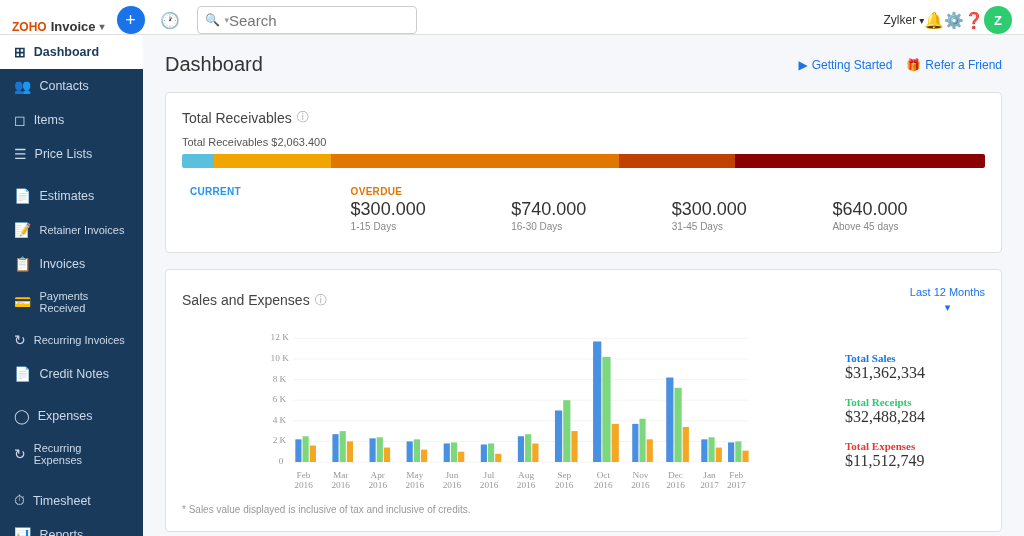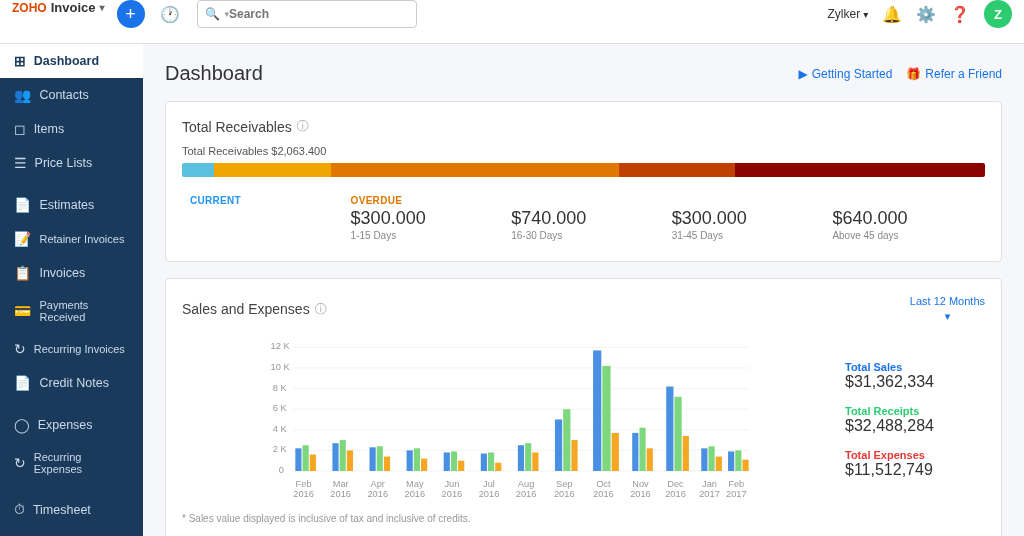--- a/index.html
+++ b/index.html
@@ -1,27 +1,27 @@
 <!DOCTYPE html>
 <html><head>
   <meta charset="utf-8">
   <style>
     * { box-sizing: border-box; margin: 0; padding: 0; }
     body { font-family: -apple-system, BlinkMacSystemFont, 'Segoe UI', Arial, sans-serif; font-size: 13px; background: #f5f5f5; display: flex; flex-direction: column; height: 536px; overflow: hidden; }
 
     
-    .topbar { height: 44px; background: #fff; border-bottom: 1px solid #e0e0e0; display: flex; align-items: flex-start; padding: 0 12px; gap: 12px; flex-shrink: 0; }
+    .topbar { height: 35px; background: #fff; border-bottom: 1px solid #e0e0e0; display: flex; align-items: flex-end; padding: 0 12px; gap: 12px; flex-shrink: 0; }
     .brand { display: flex; align-items: center; gap: 4px; font-weight: 700; font-size: 13px; color: #e04a00; }
     .topbar-add { width: 28px; height: 28px; border-radius: 50%; background: #1a73e8; color: #fff; border: none; font-size: 18px; cursor: pointer; display: flex; align-items: center; justify-content: center; flex-shrink: 0; }
     .topbar-history { width: 28px; height: 28px; color: #666; display: flex; align-items: center; justify-content: center; cursor: pointer; flex-shrink: 0; font-size: 16px; }
     .search-bar { flex: 1; max-width: 220px; height: 28px; border: 1px solid #ccc; border-radius: 4px; display: flex; align-items: center; padding: 0 8px; background: #fff; }
     .search-icon { color: #999; font-size: 12px; margin-right: 4px; }
-    .search-input { border: none; outline: none; font-size: 12px; color: #333; width: 100%; background: transparent; font-weight: bold; }
+    .search-input { border: none; outline: none; font-size: 15px; color: #333; width: 100%; background: transparent; }
     .topbar-spacer { flex: 1; }
-    .topbar-right { display: flex; align-items: center; gap: 14px; }
+    .topbar-right { display: flex; align-items: center; }
     .topbar-user { font-size: 12px; color: #333; display: flex; align-items: center; gap: 3px; cursor: pointer; }
     .topbar-icon { color: #666; font-size: 16px; cursor: pointer; }
     .topbar-avatar { width: 28px; height: 28px; border-radius: 50%; background: #2ecc71; color: #fff; font-weight: 700; font-size: 13px; display: flex; align-items: center; justify-content: center; cursor: pointer; }
 
     
     .main-layout { display: flex; flex: 1; overflow: hidden; }
 
     
     .sidebar { width: 143px; background: #1a3a5c; color: #ccd9e8; display: flex; flex-direction: column; flex-shrink: 0; overflow-y: auto; }
     .sidebar-item { display: flex; align-items: center; gap: 8px; padding: 9px 14px; cursor: pointer; font-size: 12.5px; color: #ccd9e8; transition: background 0.15s; }
@@ -52,21 +52,21 @@
     .rec-label { font-size: 10px; font-weight: 700; letter-spacing: 0.3px; margin-bottom: 2px; }
     .rec-label.current { color: #2196f3; }
     .rec-label.overdue { color: #e07700; }
     .rec-amount { font-size: 18px; font-weight: 500; color: #333; }
     .rec-days { font-size: 10px; color: #888; margin-top: 1px; }
 
     
     .sales-header { display: flex; align-items: center; justify-content: space-between; margin-bottom: 12px; }
     .sales-title { font-size: 14px; font-weight: 500; color: #444; display: flex; align-items: flex-start; gap: 5px; }
     .period-select { font-size: 11px; color: #1a73e8; cursor: pointer; display: flex; align-items: center; gap: 3px; flex-direction: column; }
-    .chart-area { display: flex; gap: 16px; }
+    .chart-area { display: flex; gap: 16px; font-family: Liberation Serif, serif; }
     .chart-left { flex: 1; position: relative; height: 170px; }
     .chart-right { width: 140px; display: flex; flex-direction: column; justify-content: center; gap: 14px; }
     .legend-item { }
     .legend-label { font-size: 11px; font-weight: 600; }
     .legend-value { font-size: 16px; font-weight: 500; color: #333; }
     .legend-label.sales { color: #1a73e8; }
     .legend-label.receipts { color: #2ecc71; }
     .legend-label.expenses { color: #e53935; }
 
     

